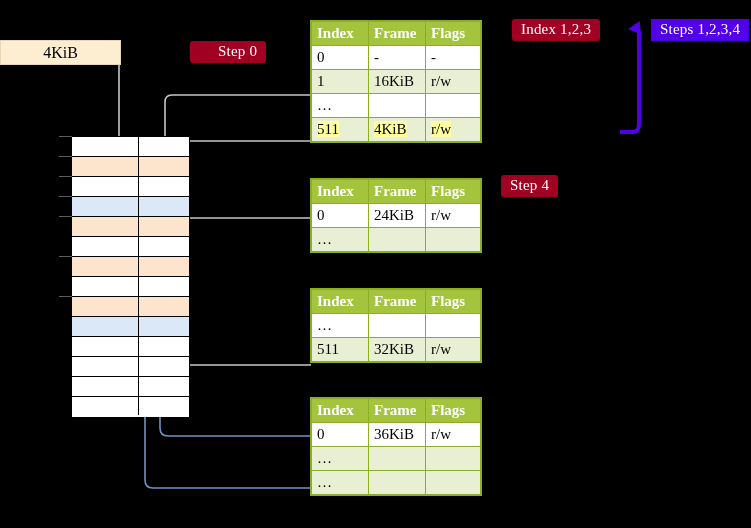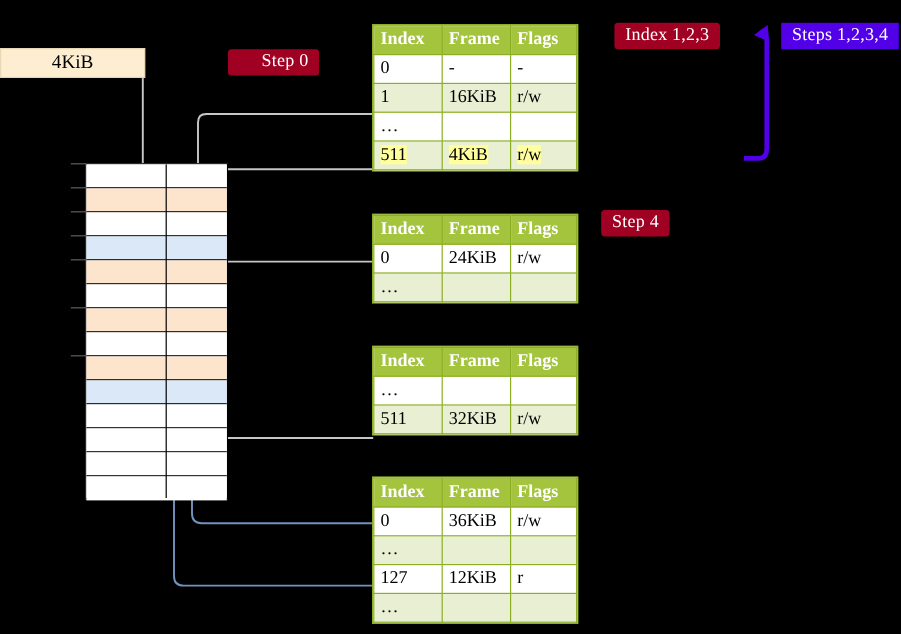--- a/index.html
+++ b/index.html
@@ -341,25 +341,20 @@
           <tr class="">
             <td><span>0</span></td>
             <td><span>36KiB</span></td>
             <td><span>r/w</span></td>
           </tr>
           <tr class="alt">
             <td><span>…</span></td>
             <td><span></span></td>
             <td><span></span></td>
           </tr>
-          <tr class="">
-            <td><span>127</span></td>
-            <td><span>12KiB</span></td>
-            <td><span>r</span></td>
-          </tr>
           <tr class="alt">
             <td><span>…</span></td>
             <td><span></span></td>
             <td><span></span></td>
           </tr>
         </tbody>
       </table>
     </div>
 
 </div>

